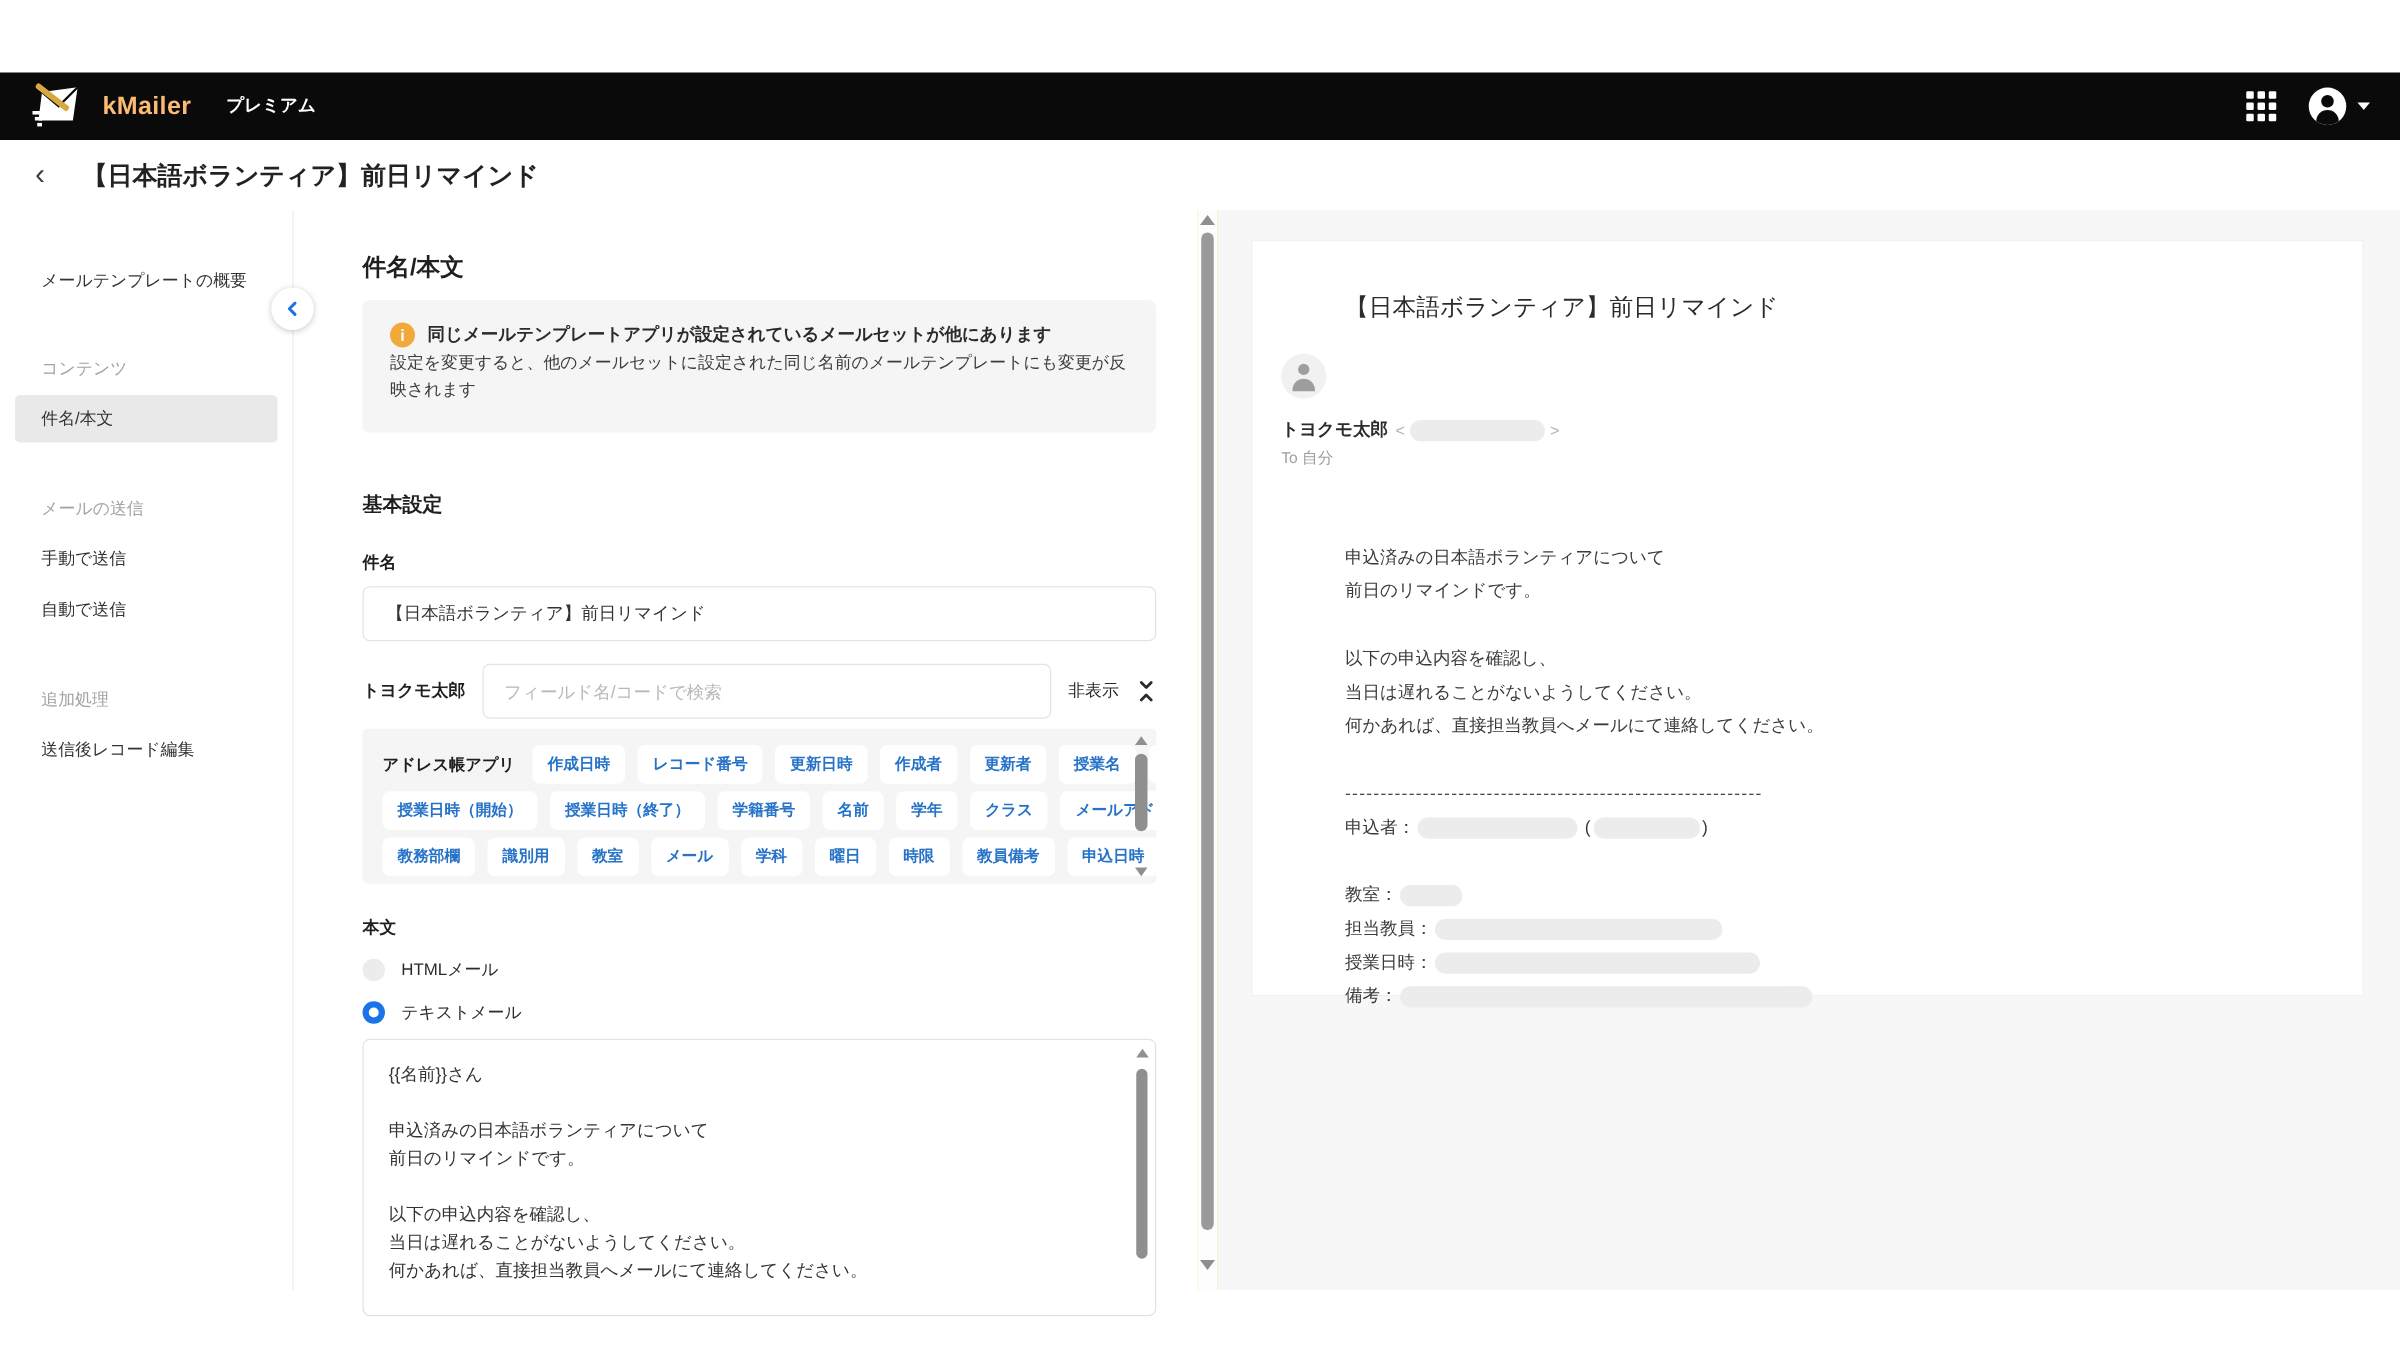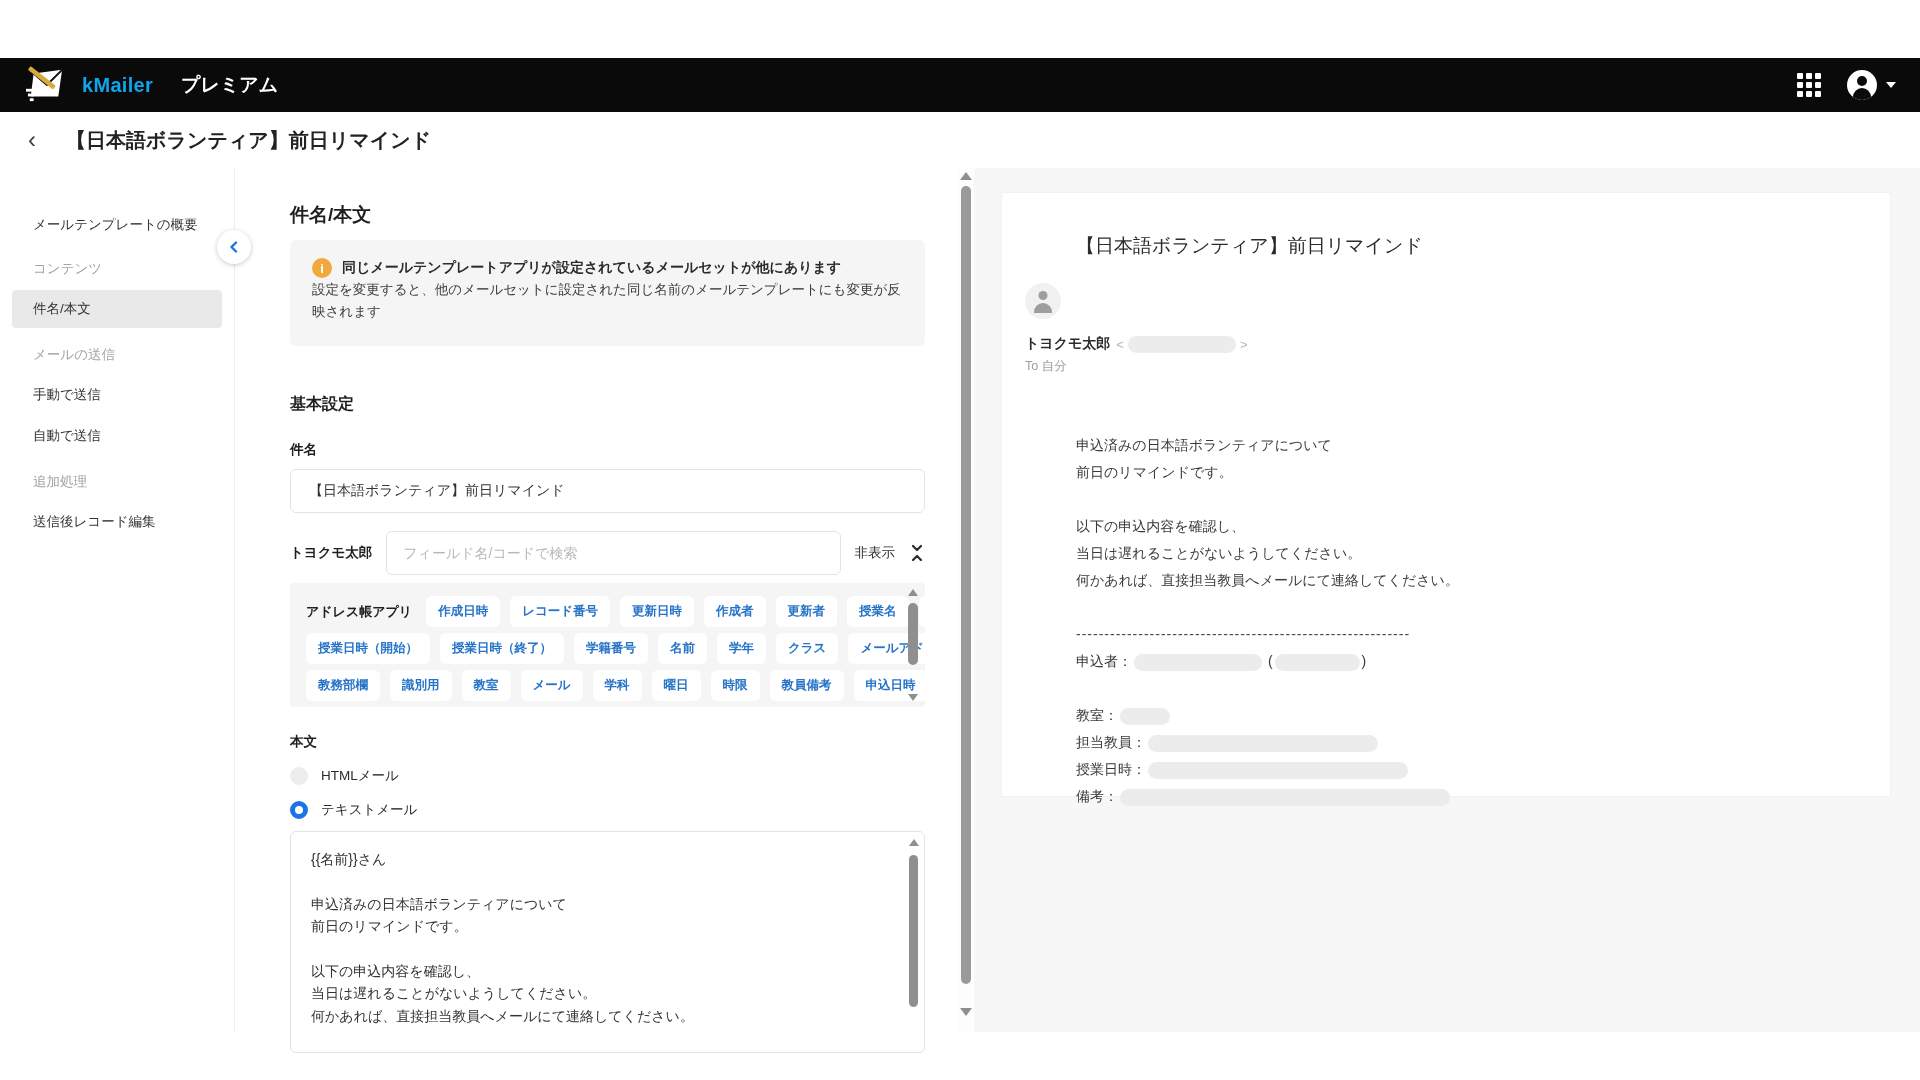--- a/index.html
+++ b/index.html
@@ -9,43 +9,43 @@
     font-family:"Liberation Sans","DejaVu Sans",sans-serif;
     color:#3c3c3c;
     position:relative;
     overflow:hidden;
   }
   .viewport{position:absolute;inset:0;background:#fff;}
 
   
   .topbar{position:absolute;left:0;top:58px;width:1920px;height:54px;background:#0a0a0a;display:flex;align-items:center;padding:0 24px;}
   .logo{width:42px;height:38px;margin-right:16px;flex:0 0 auto;}
-  .brand{color:#0ea5e9;font-size:20px;font-weight:bold;letter-spacing:.3px;}
-  .plan{color:#fff;font-size:19px;font-weight:bold;margin-left:28px;}
+  .brand{color:#fdba74;font-size:20px;font-weight:bold;letter-spacing:.3px;}
+  .plan{color:#fff;font-size:14px;font-weight:bold;margin-left:28px;}
   .topbar-right{margin-left:auto;display:flex;align-items:center;gap:26px;}
   .apps-grid{width:24px;height:24px;display:grid;grid-template-columns:repeat(3,6px);grid-template-rows:repeat(3,6px);gap:3px;cursor:pointer;}
   .apps-grid span{background:#fff;border-radius:1px;}
   .account{display:flex;align-items:center;gap:9px;cursor:pointer;}
   .account-circle{width:30px;height:30px;border-radius:50%;background:#fff;position:relative;overflow:hidden;}
   .account-circle::before{content:"";position:absolute;left:50%;top:6px;transform:translateX(-50%);width:10px;height:10px;border-radius:50%;background:#0a0a0a;}
   .account-circle::after{content:"";position:absolute;left:50%;top:18px;transform:translateX(-50%);width:18px;height:12px;border-radius:9px 9px 0 0;background:#0a0a0a;}
   .caret-down{width:0;height:0;border-left:5px solid transparent;border-right:5px solid transparent;border-top:6px solid #fff;}
 
   
   .header{position:absolute;top:112px;left:0;width:1920px;height:56px;background:#fff;display:flex;align-items:center;padding-left:28px;}
   .back-btn{font-size:24px;color:#3c3c3c;margin-right:30px;cursor:pointer;line-height:1;background:none;border:none;font-family:inherit;}
   .page-title{font-size:20px;font-weight:bold;color:#222;}
 
   
   .content{position:absolute;top:168px;left:0;width:1920px;height:864px;display:flex;background:#bef264;}
 
   
   .sidebar{flex:0 0 235px;position:relative;background:#fff;border-right:1px solid #ededed;padding-top:40px;}
   .side-overview{font-size:13.5px;color:#333;padding:8px 16px 8px 33px;cursor:pointer;}
-  .side-section-label{color:#a3a3a3;font-size:13.5px;padding:0 16px 0 33px;margin-top:18px;margin-bottom:12px;}
+  .side-section-label{color:#a3a3a3;font-size:13.5px;padding:0 16px 0 33px;margin-top:44px;margin-bottom:12px;}
   .side-item{font-size:13.5px;color:#333;padding:10px 16px 10px 21px;margin:3px 12px;border-radius:4px;cursor:pointer;}
   .side-item.selected{background:#e9e9e9;}
   .collapse-btn{position:absolute;right:-17px;top:62px;width:34px;height:34px;border-radius:50%;background:#fff;
     box-shadow:0 1px 5px rgba(0,0,0,.22);display:flex;align-items:center;justify-content:center;border:none;cursor:pointer;z-index:5;}
 
   
   .main-col{flex:0 0 723px;padding:34px 0 0 55px;position:relative;background:#fff;}
   .main-inner{width:635px;}
   .main-heading{font-size:19px;font-weight:bold;color:#1f1f1f;line-height:26px;}
   .notice{background:#f5f5f5;border-radius:6px;padding:18px 22px;margin-top:12px;height:106px;}

